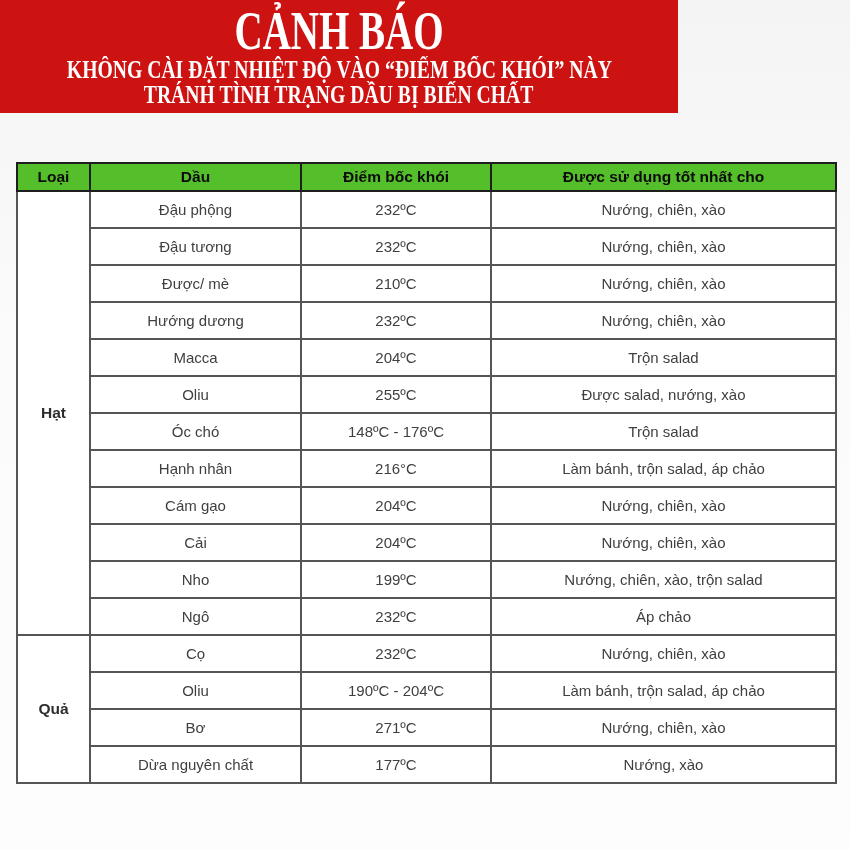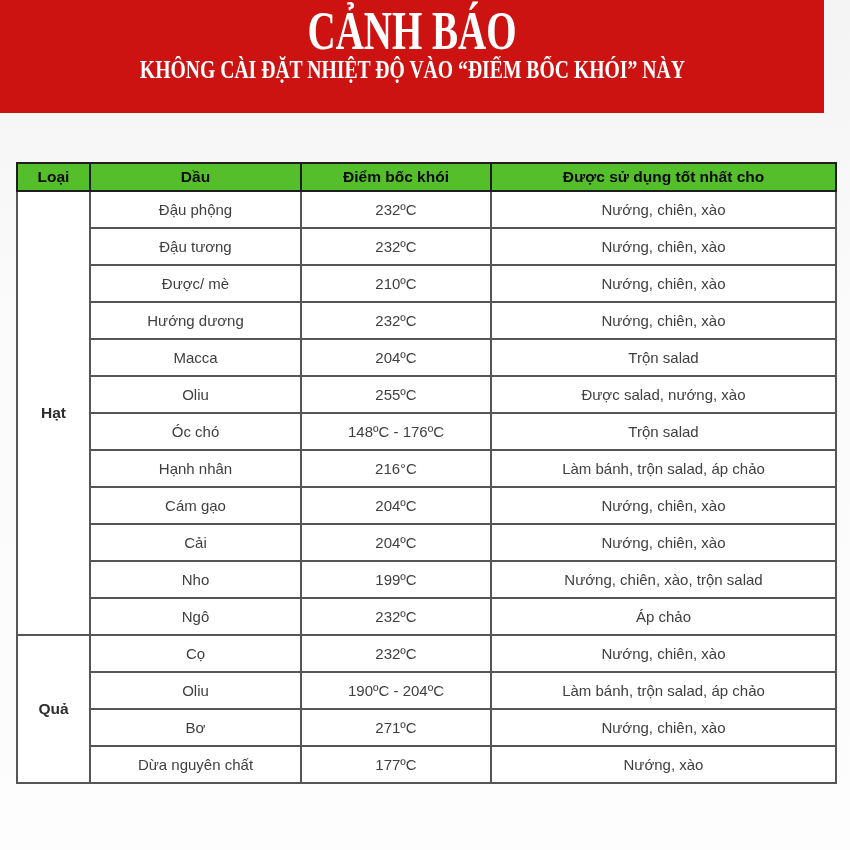--- a/index.html
+++ b/index.html
@@ -13,21 +13,21 @@
   }
   *{margin:0;padding:0;box-sizing:border-box;}
   html,body{width:850px;height:850px;overflow:hidden;}
   body{
     font-family:"Liberation Sans","DejaVu Sans",sans-serif;
     background:linear-gradient(180deg,var(--page-bg) 0%,#fbfbfb 40%,#fdfdfd 100%);
     position:relative;
   }
   
   .banner{
-    position:absolute;top:0;left:0;width:824px;height:113px;
+    position:absolute;top:0;left:0;width:678px;height:113px;
     background:var(--banner-bg);
     color:var(--banner-text);
     text-align:center;
     overflow:hidden;
   }
   .banner .title{
     margin-top:4px;
     font-family:"Liberation Serif","DejaVu Serif",serif;
     font-weight:700;
     font-size:50px;
@@ -81,20 +81,21 @@
     font-size:15.5px;
     border-radius:30px;
   }
 </style>
 </head>
 <body>
 
 <div class="banner">
   <div class="title"><span>CẢNH BÁO</span></div>
   <div class="sub"><span>KHÔNG CÀI ĐẶT NHIỆT ĐỘ VÀO “ĐIỂM BỐC KHÓI” NÀY</span></div>
+  <div class="sub"><span>TRÁNH TÌNH TRẠNG DẦU BỊ BIẾN CHẤT</span></div>
 </div>
 
 <table class="oil">
   <colgroup>
     <col class="c-type">
       <col class="c-oil">
       <col class="c-smoke">
       <col class="c-use">
   </colgroup>
   <thead>

